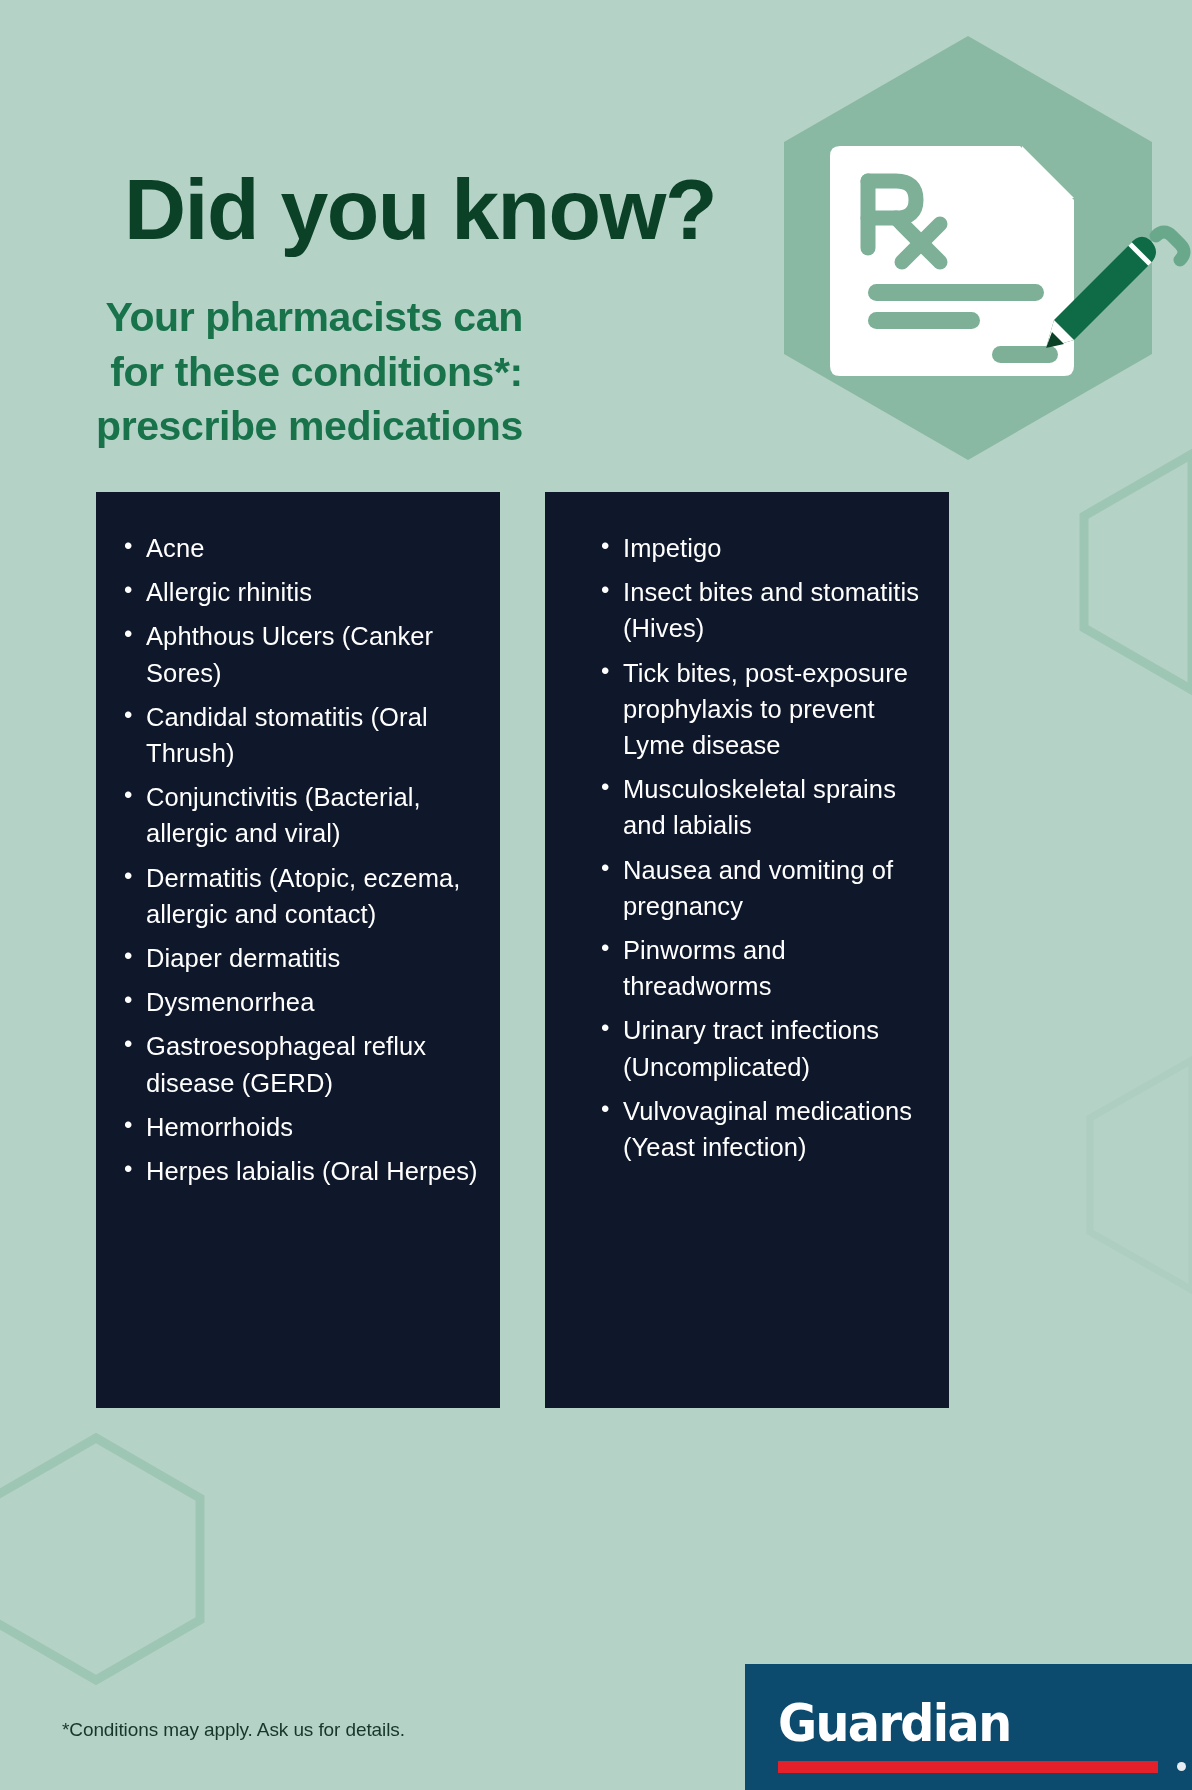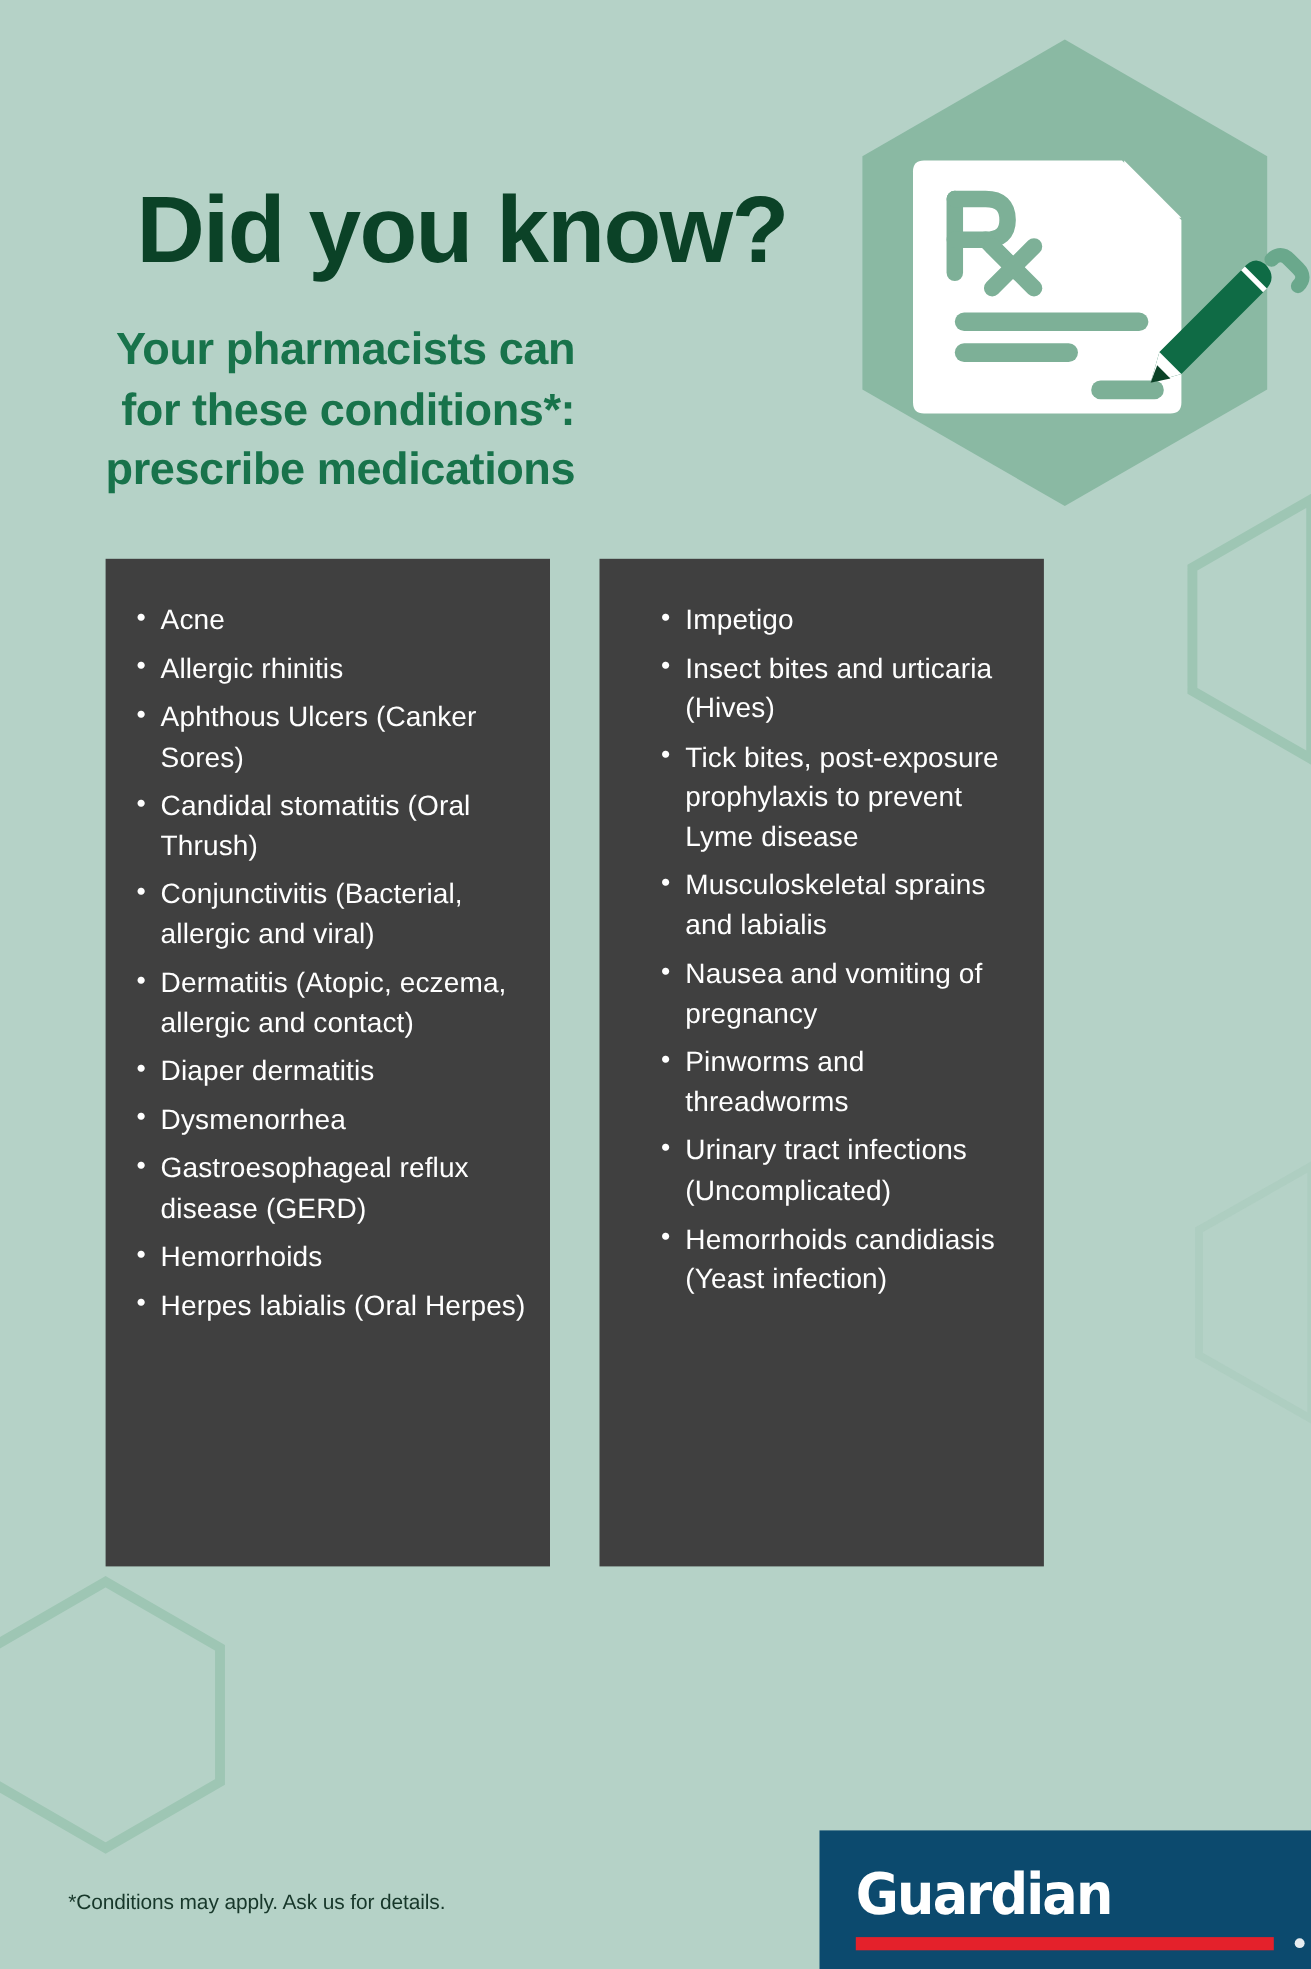--- a/index.html
+++ b/index.html
@@ -64,22 +64,22 @@
     position: absolute;
     left: 744px;
     top: 36px;
     width: 448px;
     height: 460px;
   }
 
   
   .card {
     position: absolute;
-    top: 508px;
-    background: #404040;
+    top: 492px;
+    background: #0f172a;
     box-sizing: border-box;
   }
   .card-left  { left: 96px;  width: 404px; height: 916px; }
   .card-right { left: 545px; width: 404px; height: 916px; padding-left: 28px; }
 
   .cond-list {
     list-style: none;
     margin: 0;
     padding: 38px 18px 0 26px;
     color: #ffffff;
@@ -221,27 +221,27 @@
       <li>Dysmenorrhea</li>
       <li>Gastroesophageal reflux disease (GERD)</li>
       <li>Hemorrhoids</li>
       <li>Herpes labialis (Oral Herpes)</li>
     </ul>
   </div>
 
   <div class="card card-right">
     <ul class="cond-list">
       <li>Impetigo</li>
-      <li>Insect bites and urticaria (Hives)</li>
+      <li>Insect bites and stomatitis (Hives)</li>
       <li>Tick bites, post-exposure prophylaxis to prevent Lyme disease</li>
       <li>Musculoskeletal sprains and labialis</li>
       <li>Nausea and vomiting of pregnancy</li>
       <li>Pinworms and threadworms</li>
       <li>Urinary tract infections (Uncomplicated)</li>
-      <li>Hemorrhoids candidiasis (Yeast infection)</li>
+      <li>Vulvovaginal medications (Yeast infection)</li>
     </ul>
   </div>
 
   <div class="footnote">*Conditions may apply. Ask us for details.</div>
 
   <div class="logo-box">
     <div class="logo-word">Guardian</div>
     <div class="logo-rule"></div>
     <div class="logo-reg"></div>
   </div>

